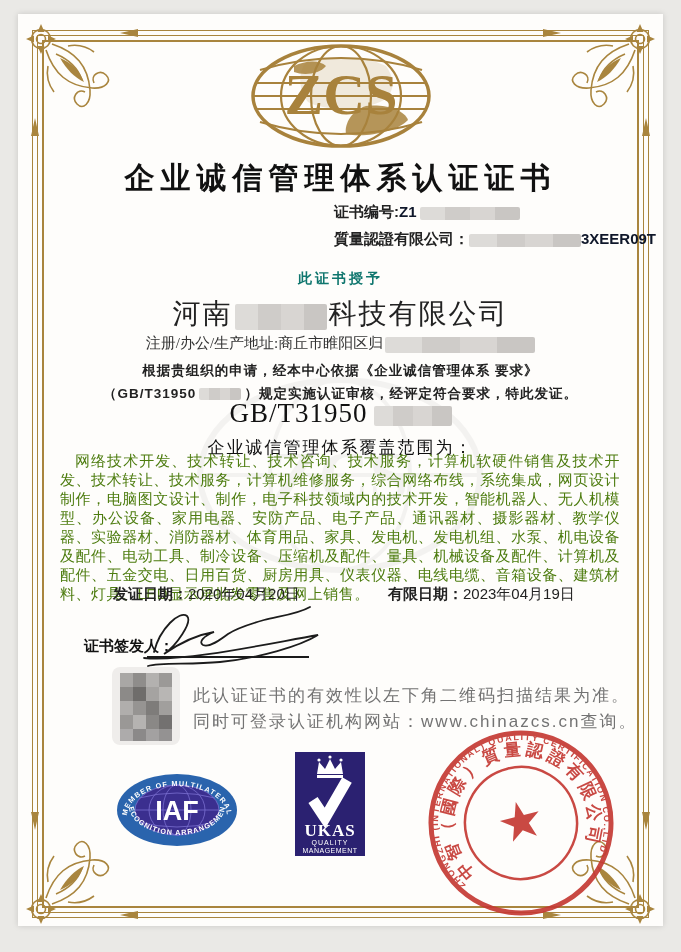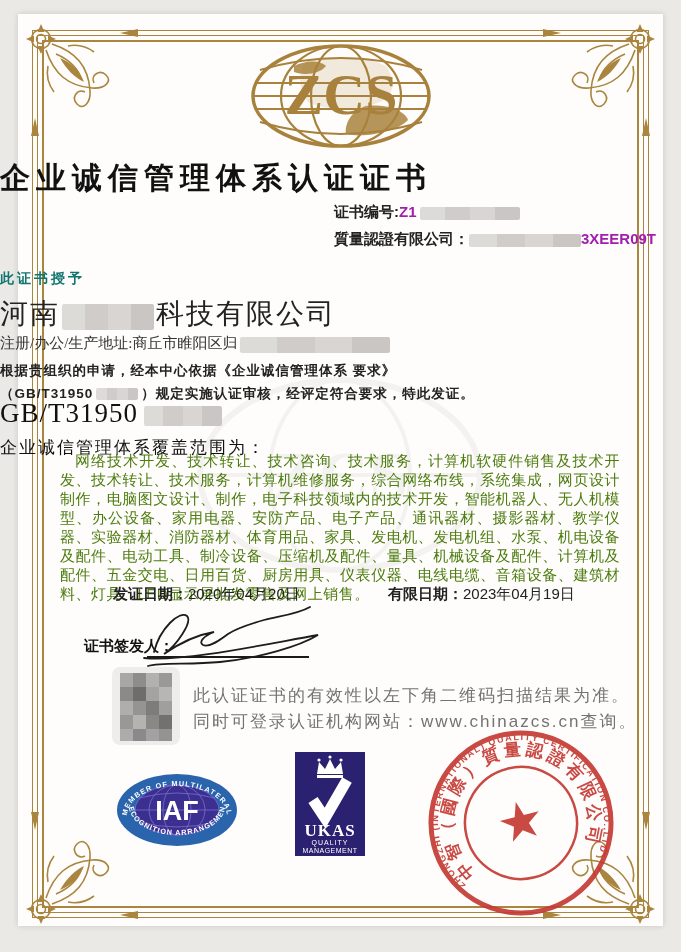--- a/index.html
+++ b/index.html
@@ -18,30 +18,30 @@
   .b1 { left:32px; top:30px; right:32px; bottom:34px; }
   .b2 { left:37px; top:35px; right:37px; bottom:39px; }
   .b3 { left:42px; top:40px; right:42px; bottom:44px; border-width:2px; }
   .corner { position:absolute; width:118px; height:118px; pointer-events:none; }
   .c-tl { left:24px; top:22px; }
   .c-tr { right:24px; top:22px; transform:scaleX(-1); }
   .c-bl { left:24px; bottom:26px; transform:scaleY(-1); }
   .c-br { right:24px; bottom:26px; transform:scale(-1,-1); }
 
   .abs { position:absolute; }
-  .ctr { left:0; width:681px; }
+  .ctr { left:0; width:681px; text-align:center; }
 
   .logo-zcs { left:246px; top:40px; width:190px; height:112px; }
 
   .title { top:158px; font-size:30px; font-weight:900; letter-spacing:6px; color:#111; }
 
   .cert-line { left:334px; font-size:15px; font-weight:bold; color:#222; white-space:nowrap; }
   .cert-no { top:203px; }
   .credit { top:230px; }
-  .gray-val { font-weight:bold; color:#a21caf; }
+  .gray-val { font-weight:bold; color:#0f172a; }
   .redact { display:inline-block; vertical-align:middle; border-radius:2px;
     background:linear-gradient(90deg,#dddbd8 0 25%,#cfccc9 25% 50%,#d8d5d2 50% 75%,#c9c6c3 75%);
   }
 
   .grant { top:270px; font-size:14px; font-weight:bold; letter-spacing:3px; color:#0f766e; }
   .company { top:295px; font-size:28px; font-family:"Liberation Serif", serif; color:#222; letter-spacing:2px; }
   .address { top:334px; font-size:15px; font-family:"Liberation Serif", serif; color:#333; }
 
   .basis1 { top:362px; font-size:13.5px; font-weight:bold; color:#222; letter-spacing:1px; }
   .basis2 { top:385px; font-size:13.5px; font-weight:bold; color:#222; letter-spacing:1px; }

